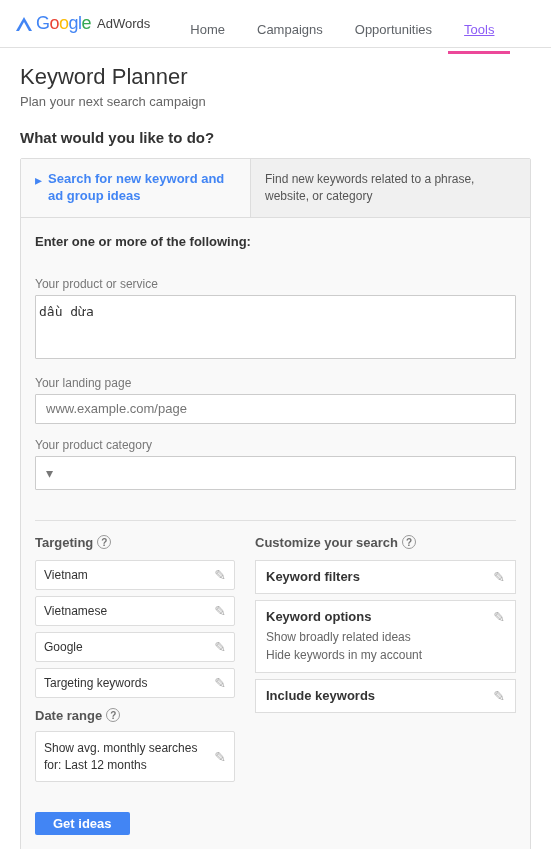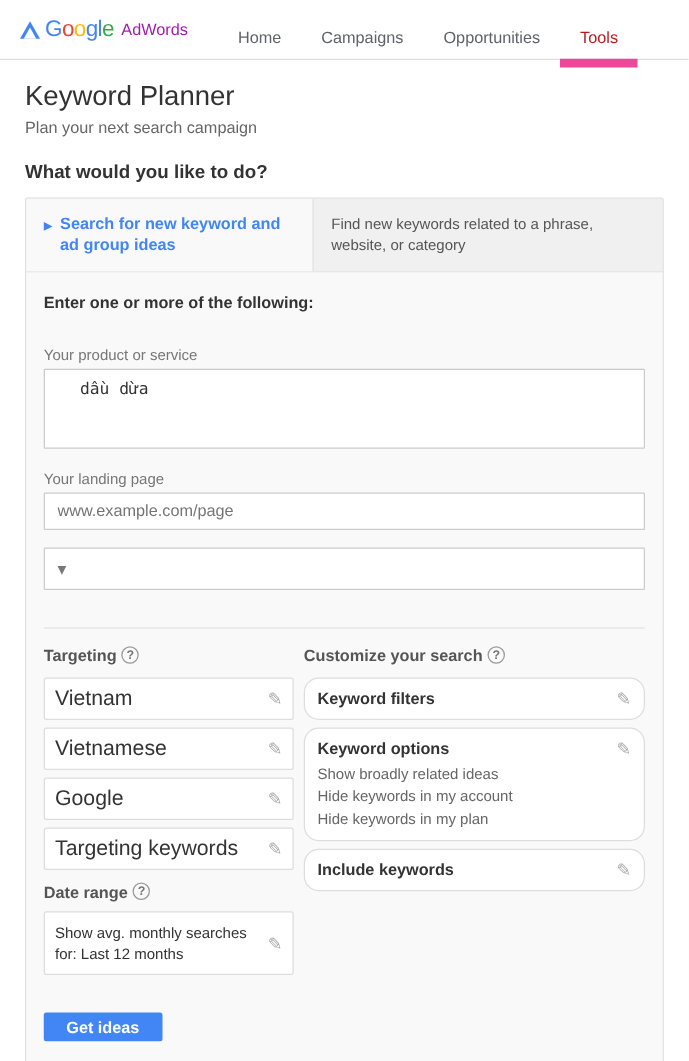--- a/index.html
+++ b/index.html
@@ -43,42 +43,43 @@
       border-right: 5px solid transparent;
       border-bottom: 9px solid #fff;
     }
     .logo-g { color: #4285f4; }
     .logo-o1 { color: #ea4335; }
     .logo-o2 { color: #fbbc05; }
     .logo-gl { color: #4285f4; }
     .logo-e { color: #34a853; }
     .logo-adwords {
       font-size: 13px;
-      color: #a21caf;
+      color: #404040;
       margin-left: 2px;
     }
     .nav-links {
       display: flex;
       align-items: center;
       gap: 0;
       flex: 1;
     }
     .nav-link {
       padding: 0 16px;
       height: 48px;
       line-height: 48px;
       color: #5f6368;
       text-decoration: none;
       font-size: 13px;
       cursor: pointer;
       margin-top: 12px;
     }
     .nav-link.active {
-      color: #b91c1c;
-      border-bottom: 7px solid #ec4899;
+      color: #8b5cf6;
+      border-bottom: 3px solid #ec4899;
+      text-decoration: underline;
     }
 
     
     .page {
       padding: 16px 20px;
     }
     .page-title {
       font-size: 22px;
       font-weight: normal;
       color: #333;
@@ -153,21 +154,21 @@
     }
     .field-label {
       font-size: 12px;
       color: #777;
       margin-bottom: 4px;
     }
     .text-area-field {
       width: 100%;
       border: 1px solid #ccc;
       background: #fff;
-      padding: 8px 28px;
+      padding: 8px 3px;
       font-size: 13px;
       color: #333;
       resize: none;
       height: 64px;
       outline: none;
       margin-bottom: 14px;
       border-radius: 1px;
     }
     .text-input-field {
       width: 100%;
@@ -198,21 +199,21 @@
       cursor: pointer;
     }
     .select-arrow {
       color: #777;
       font-size: 14px;
     }
 
     
     .two-col {
       display: flex;
-      gap: 8px;
+      gap: 20px;
       padding: 14px 14px 8px 14px;
       background: #f9f9f9;
     }
     .col-left { flex: 0 0 200px; }
     .col-right { flex: 1; }
     .col-header {
       font-size: 13px;
       font-weight: bold;
       color: #555;
       margin-bottom: 10px;
@@ -238,21 +239,21 @@
       align-items: center;
       justify-content: space-between;
       background: #fff;
       border: 1px solid #ddd;
       border-radius: 2px;
       padding: 6px 8px;
       margin-bottom: 6px;
       cursor: pointer;
     }
     .targeting-item-label {
-      font-size: 17px;
+      font-size: 12px;
       color: #333;
     }
     .edit-icon {
       color: #aaa;
       font-size: 14px;
       cursor: pointer;
     }
 
     
     .date-range-section {
@@ -266,21 +267,21 @@
       display: flex;
       align-items: center;
       gap: 4px;
       text-align: right;
     }
 
     
     .customize-item {
       background: #fff;
       border: 1px solid #ddd;
-      border-radius: 12px;
+      border-radius: 0;
       padding: 8px 10px;
       margin-bottom: 6px;
       cursor: pointer;
     }
     .customize-item-header {
       display: flex;
       align-items: center;
       justify-content: space-between;
     }
     .customize-item-title {
@@ -356,20 +357,21 @@
 
     <div class="form-area">
       <p class="form-intro">Enter one or more of the following:</p>
 
       <p class="field-label">Your product or service</p>
       <textarea class="text-area-field" style="">dầu dừa</textarea>
 
       <p class="field-label">Your landing page</p>
       <input type="text" class="text-input-field" placeholder="www.example.com/page" style="">
 
+      <p class="field-label">Your product category</p>
       <div class="select-field">
         <span class="select-arrow">▾</span>
       </div>
     </div>
 
     <hr class="divider">
 
     <div class="two-col">
 
       <div class="col-left">
@@ -421,21 +423,20 @@
         </div>
 
         <div class="customize-item">
           <div class="customize-item-header">
             <span class="customize-item-title">Keyword options</span>
             <span class="edit-icon">✎</span>
           </div>
           <div class="customize-item-sub">
             <div>Show broadly related ideas</div>
             <div>Hide keywords in my account</div>
-            <div>Hide keywords in my plan</div>
           </div>
         </div>
 
         <div class="customize-item">
           <div class="customize-item-header">
             <span class="customize-item-title">Include keywords</span>
             <span class="edit-icon">✎</span>
           </div>
         </div>
       </div>

